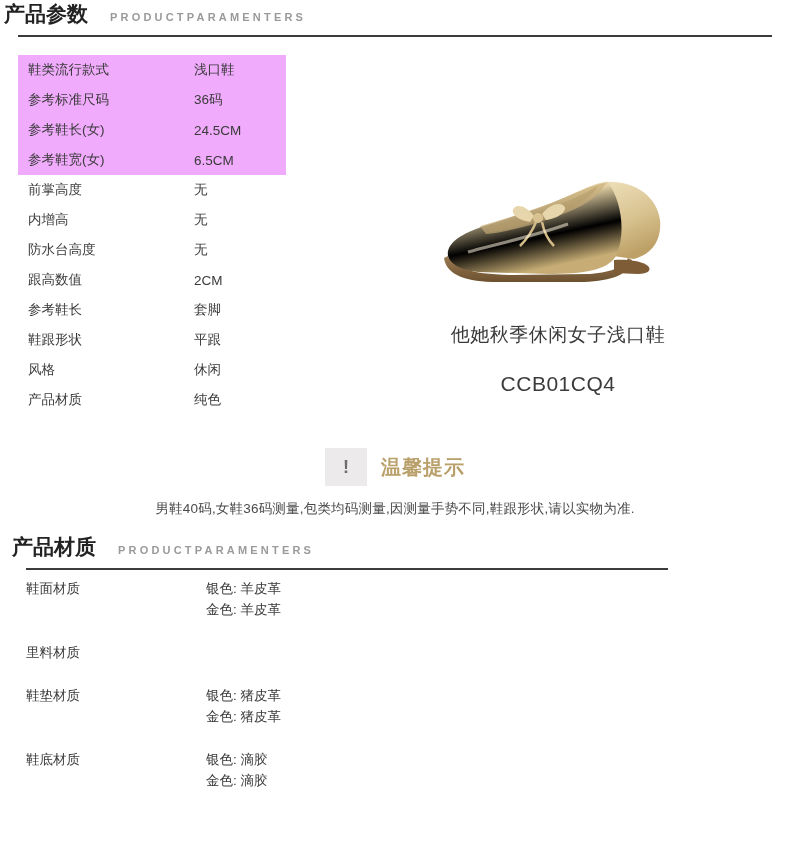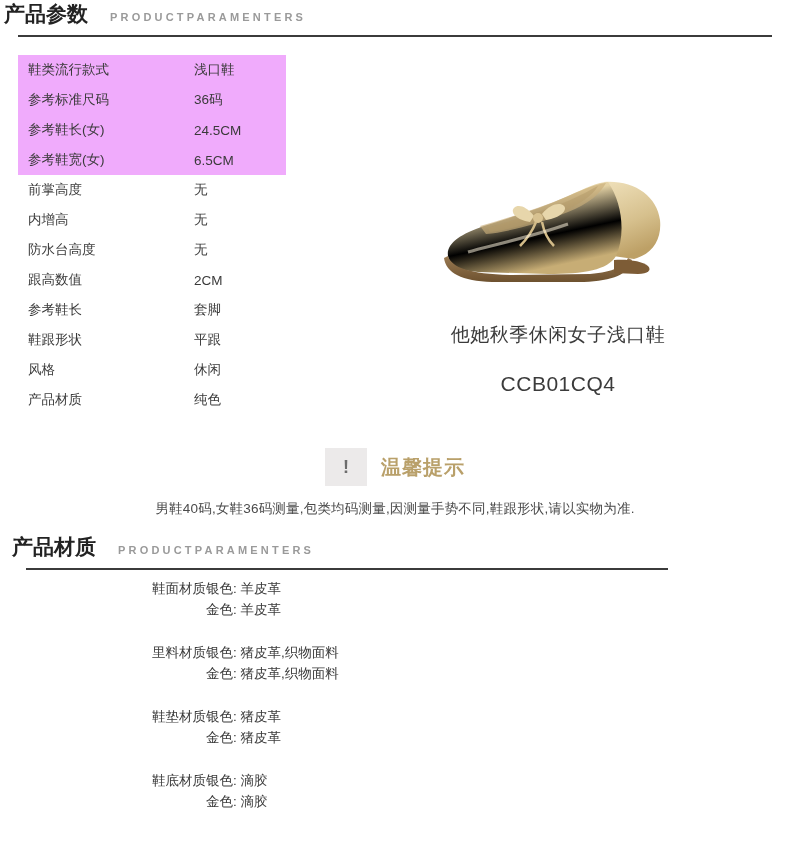--- a/index.html
+++ b/index.html
@@ -151,21 +151,20 @@
   .material-wrap {
     position: absolute;
     top: 578px;
     left: 18px;
     width: 754px;
   }
   .mat-row {
     display: flex;
     align-items: flex-start;
     margin-bottom: 22px;
-    text-align: right;
   }
   .mat-key {
     width: 180px;
     font-size: 13.5px;
     color: #3a3a3a;
     padding-left: 8px;
     line-height: 21px;
   }
   .mat-vals {
     font-size: 13.5px;
@@ -309,24 +308,20 @@
 <div class="material-wrap">
   <div class="mat-row">
     <div class="mat-key">鞋面材质</div>
     <div class="mat-vals">
       <div>银色: 羊皮革</div>
       <div>金色: 羊皮革</div>
     </div>
   </div>
   <div class="mat-row">
     <div class="mat-key">里料材质</div>
-    <div class="mat-vals">
-      <div>银色: 猪皮革,织物面料</div>
-      <div>金色: 猪皮革,织物面料</div>
-    </div>
   </div>
   <div class="mat-row">
     <div class="mat-key">鞋垫材质</div>
     <div class="mat-vals">
       <div>银色: 猪皮革</div>
       <div>金色: 猪皮革</div>
     </div>
   </div>
   <div class="mat-row">
     <div class="mat-key">鞋底材质</div>

